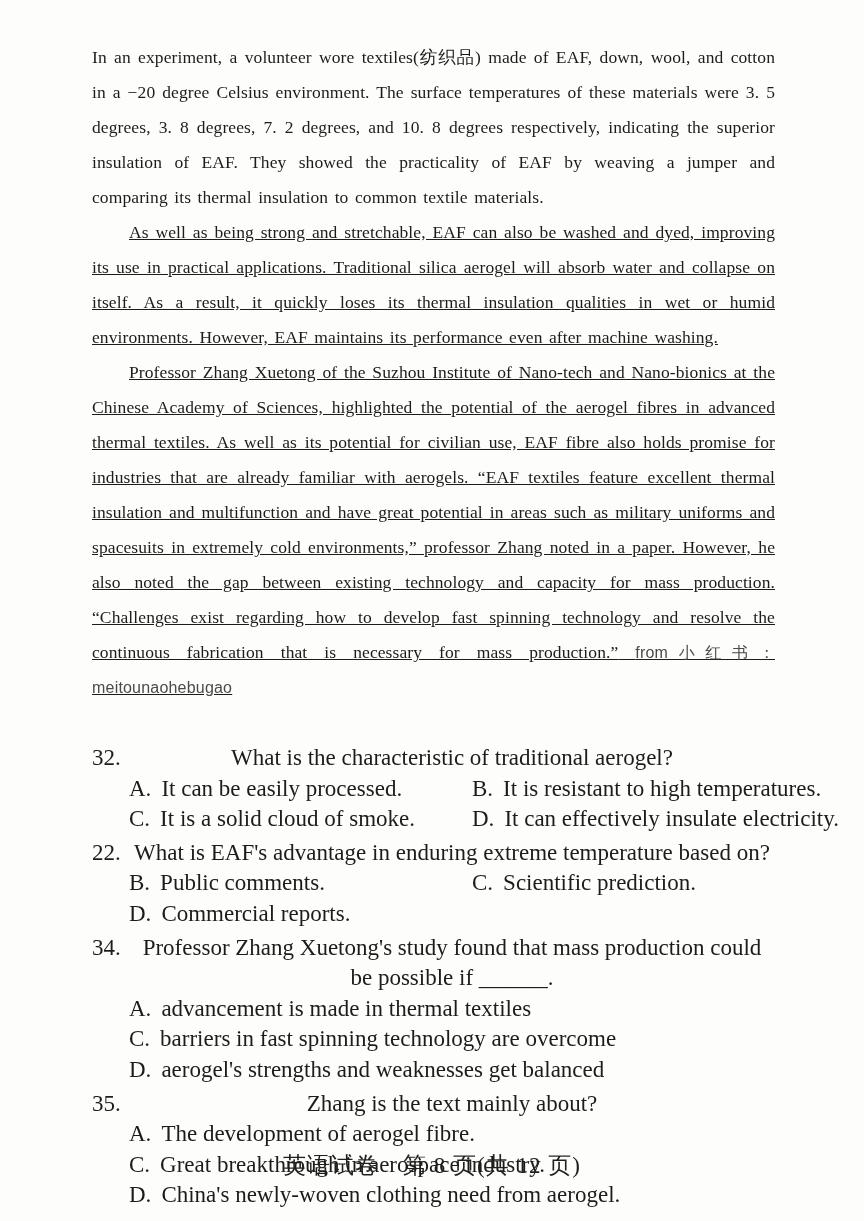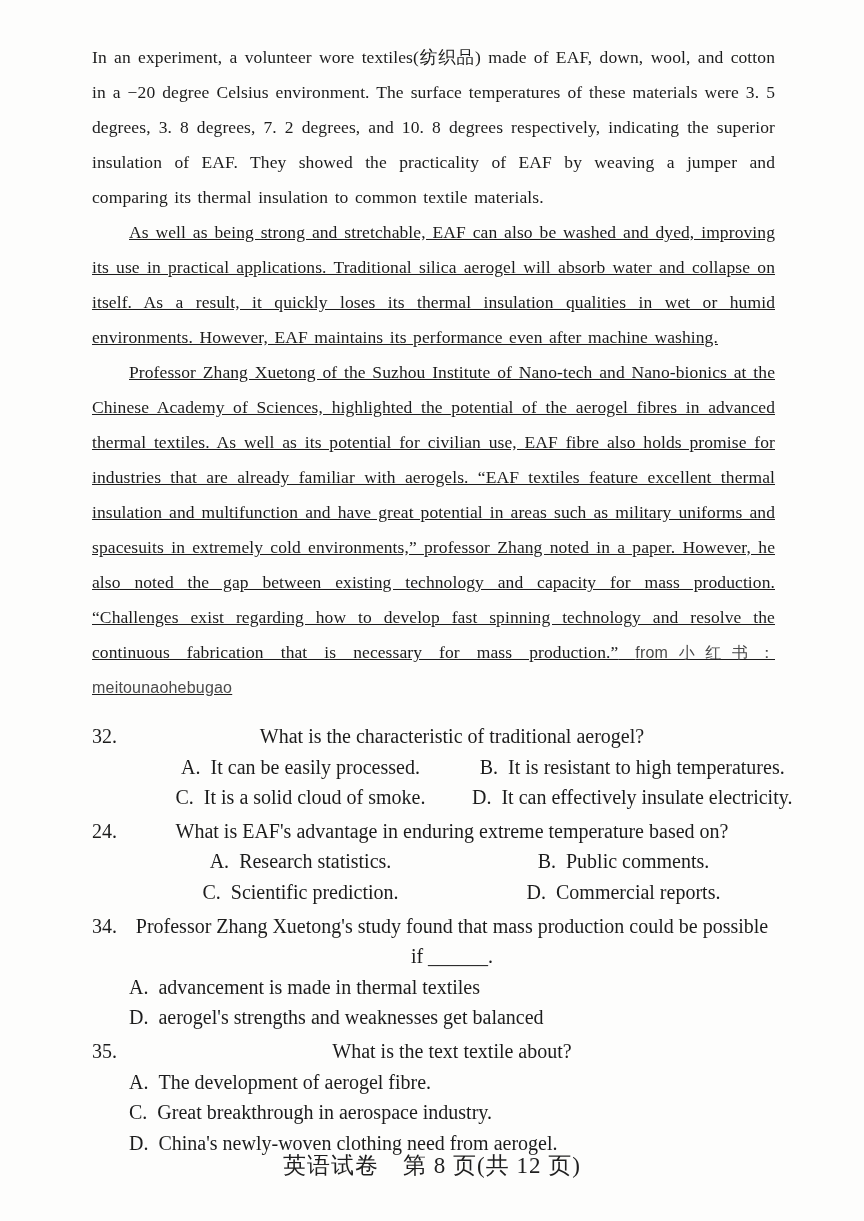--- a/index.html
+++ b/index.html
@@ -35,22 +35,22 @@
   }
   .source-note {
     font-family: "Liberation Sans", sans-serif;
     font-size: 16px;
     color: #4a4a4a;
     letter-spacing: 0.2px;
     word-spacing: 1px;
   }
   
   .questions {
-    margin-top: 16px;
-    font-size: 20px;
+    margin-top: 38px;
+    font-size: 23px;
     line-height: 30.6px;
   }
   .question {
     margin-top: 3px;
   }
   .q-stem {
     display: flex;
   }
   .q-num {
     flex: none;
@@ -59,21 +59,20 @@
   .q-text {
     flex: 1;
     text-align: center;
   }
   .options {
     margin-left: 37px;
   }
   .options.two-col {
     display: grid;
     grid-template-columns: 343px 1fr;
-    text-align: center;
   }
   .option {
     white-space: nowrap;
   }
   .opt-label {
     display: inline-block;
     margin-right: 10px;
   }
   
   .footer {
@@ -118,27 +117,24 @@
             <span class="opt-label">C.</span><span>It is a solid cloud of smoke.</span>
           </div>
           <div class="option">
             <span class="opt-label">D.</span><span>It can effectively insulate electricity.</span>
           </div>
         </div>
       </div>
 
       <div class="question">
         <div class="q-stem">
-          <span class="q-num">24.</span>
+          <span class="q-num">22.</span>
           <span class="q-text">What is EAF's advantage in enduring extreme temperature based on?</span>
         </div>
         <div class="options two-col">
-          <div class="option">
-            <span class="opt-label">A.</span><span>Research statistics.</span>
-          </div>
           <div class="option">
             <span class="opt-label">B.</span><span>Public comments.</span>
           </div>
           <div class="option">
             <span class="opt-label">C.</span><span>Scientific prediction.</span>
           </div>
           <div class="option">
             <span class="opt-label">D.</span><span>Commercial reports.</span>
           </div>
         </div>
@@ -147,29 +143,32 @@
       <div class="question">
         <div class="q-stem">
           <span class="q-num">34.</span>
           <span class="q-text">Professor Zhang Xuetong's study found that mass production could be possible if ______.</span>
         </div>
         <div class="options">
           <div class="option">
             <span class="opt-label">A.</span><span>advancement is made in thermal textiles</span>
           </div>
           <div class="option">
+            <span class="opt-label">C.</span><span>barriers in fast spinning technology are overcome</span>
+          </div>
+          <div class="option">
             <span class="opt-label">D.</span><span>aerogel's strengths and weaknesses get balanced</span>
           </div>
         </div>
       </div>
 
       <div class="question">
         <div class="q-stem">
           <span class="q-num">35.</span>
-          <span class="q-text">What is the text textile about?</span>
+          <span class="q-text">Zhang is the text mainly about?</span>
         </div>
         <div class="options">
           <div class="option">
             <span class="opt-label">A.</span><span>The development of aerogel fibre.</span>
           </div>
           <div class="option">
             <span class="opt-label">C.</span><span>Great breakthrough in aerospace industry.</span>
           </div>
           <div class="option">
             <span class="opt-label">D.</span><span>China's newly-woven clothing need from aerogel.</span>

